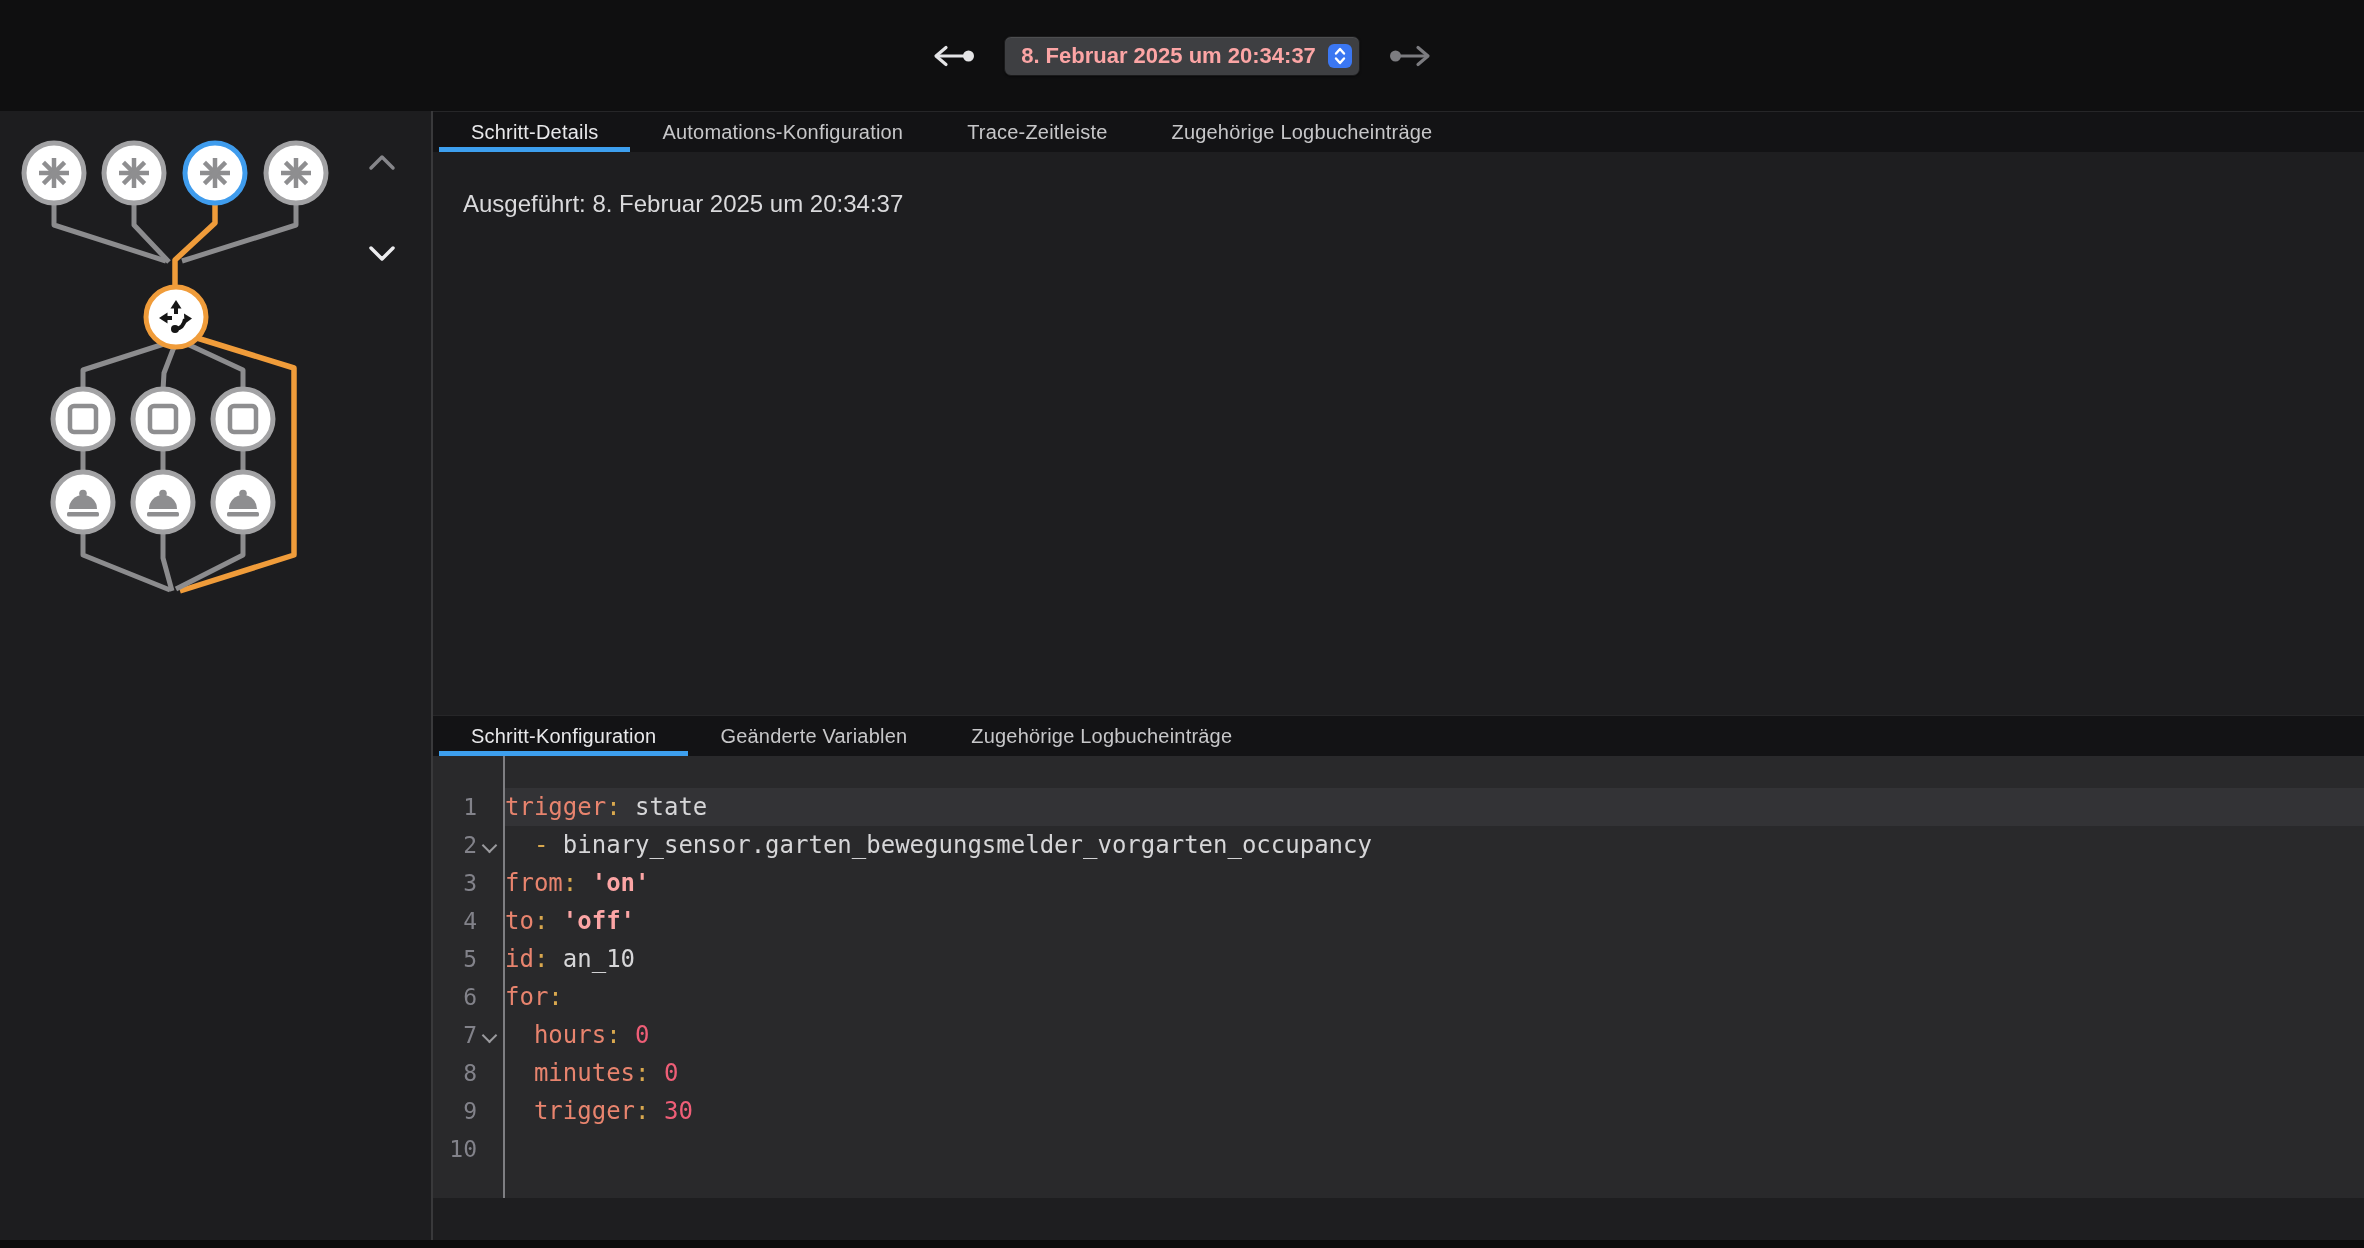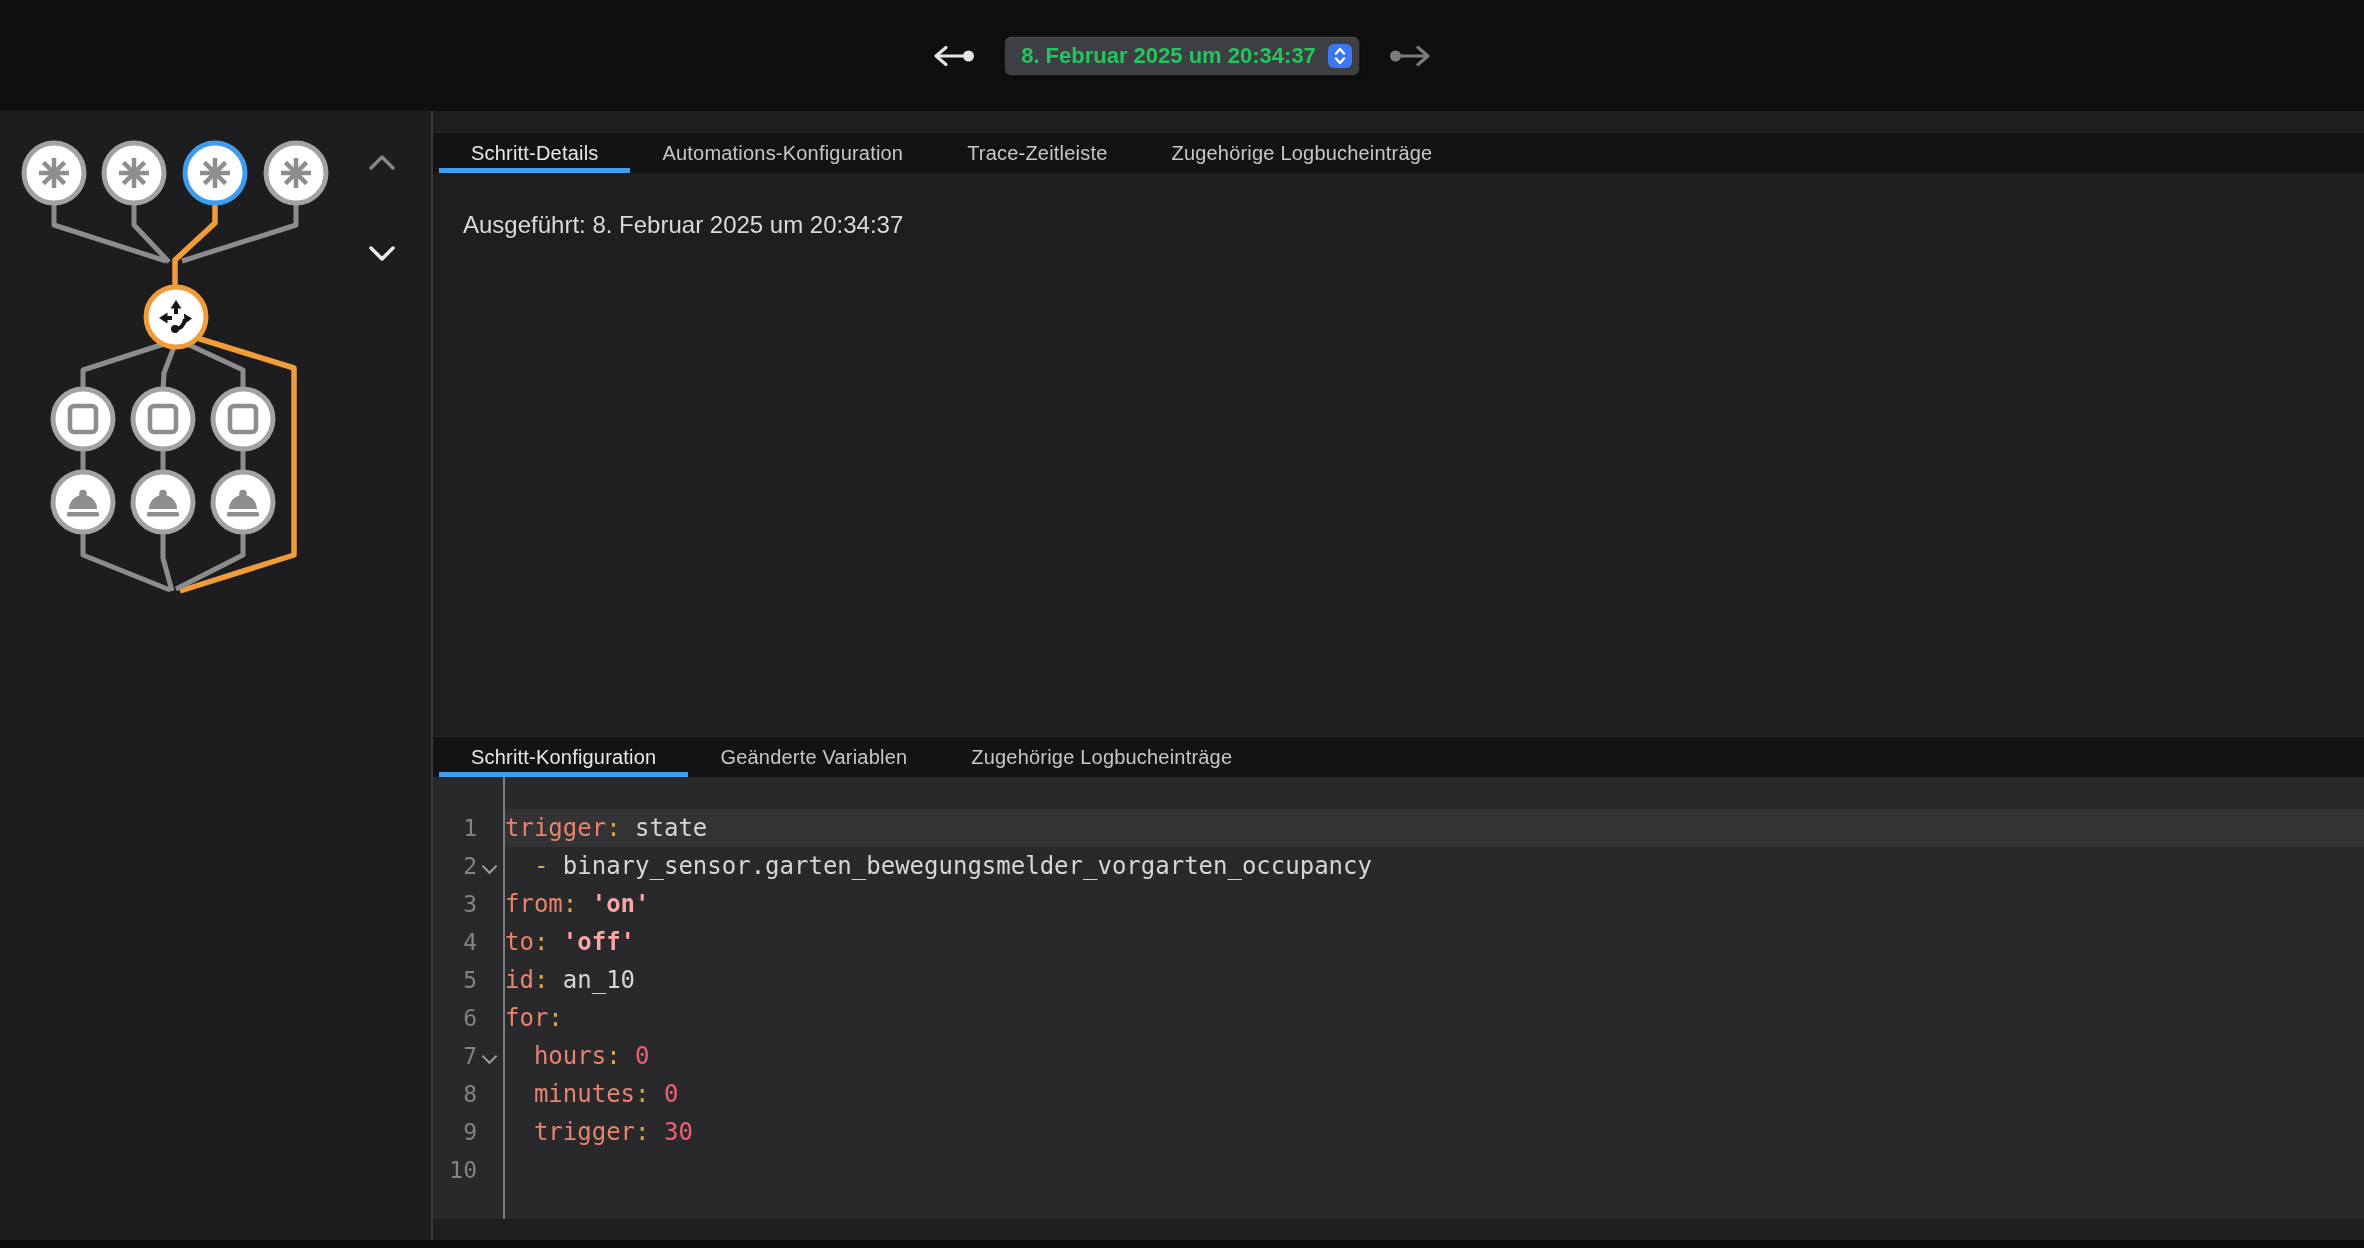--- a/index.html
+++ b/index.html
@@ -10,21 +10,21 @@
   }
   
   .topbar{
     position:absolute;top:0;left:0;width:2364px;height:111px;background:#0f0f10;
     display:flex;align-items:center;justify-content:center;gap:29px;z-index:5;
   }
   .nav-btn{display:flex;align-items:center;justify-content:center;cursor:pointer;}
   .select{
     height:38px;background:#3e3f42;border:1px solid #1a1a1b;border-radius:7px;
     display:flex;align-items:center;padding:0 7px 0 16px;gap:12px;
-    color:#22c55e;font-size:22px;font-weight:600;
+    color:#fca5a5;font-size:22px;font-weight:600;
     box-shadow:inset 0 1px 0 rgba(255,255,255,.08), 0 1px 2px rgba(0,0,0,.4);
     cursor:pointer;white-space:nowrap;
   }
   .stepper{width:24px;height:24px;border-radius:6px;background:var(--stepper-blue,#3b77f2);
     display:flex;align-items:center;justify-content:center;flex:none;}
   
   .sidebar{
     position:absolute;top:111px;left:0;width:431px;bottom:0;background:#1d1d1f;
     border-right:2px solid #39393b;
   }
@@ -33,21 +33,21 @@
   .node{cursor:pointer;}
   .node .ring{fill:#ffffff;stroke:#a2a2a4;stroke-width:5;}
   .node.st-selected .ring{stroke:var(--node-selected,#3f9ced);}
   .node.st-active-path .ring{stroke:var(--path-active,#f09c3a);}
   .ic{stroke:#8e8e90;fill:none;stroke-width:4.5;}
   .icf{fill:#8e8e90;stroke:none;}
   .icd-s{stroke:#161616;fill:none;stroke-width:4;}
   .icd-f{fill:#161616;stroke:none;}
   .chev{fill:none;stroke-width:3.5;stroke-linecap:round;stroke-linejoin:round;cursor:pointer;}
   
-  .main{position:absolute;left:433px;top:111px;right:0;bottom:0;background:#1e1e20;margin-top:21px;}
+  .main{position:absolute;left:433px;top:111px;right:0;bottom:0;background:#1e1e20;}
   .tabbar{
     height:41px;background:#131315;display:flex;align-items:stretch;padding-left:6px;
     border-top:1px solid #262628;box-sizing:border-box;
   }
   .tab{display:flex;align-items:center;padding:0 32px;position:relative;
     color:#c7c7c9;font-size:20px;letter-spacing:.2px;cursor:pointer;white-space:nowrap;}
   .tab.active{color:#e9e9eb;}
   .tab.active::after{content:"";position:absolute;left:0;right:0;bottom:0;height:5px;
     background:var(--tab-accent,#3d9fee);}
   .content{height:563px;box-sizing:border-box;padding:38px 0 0 30px;}

